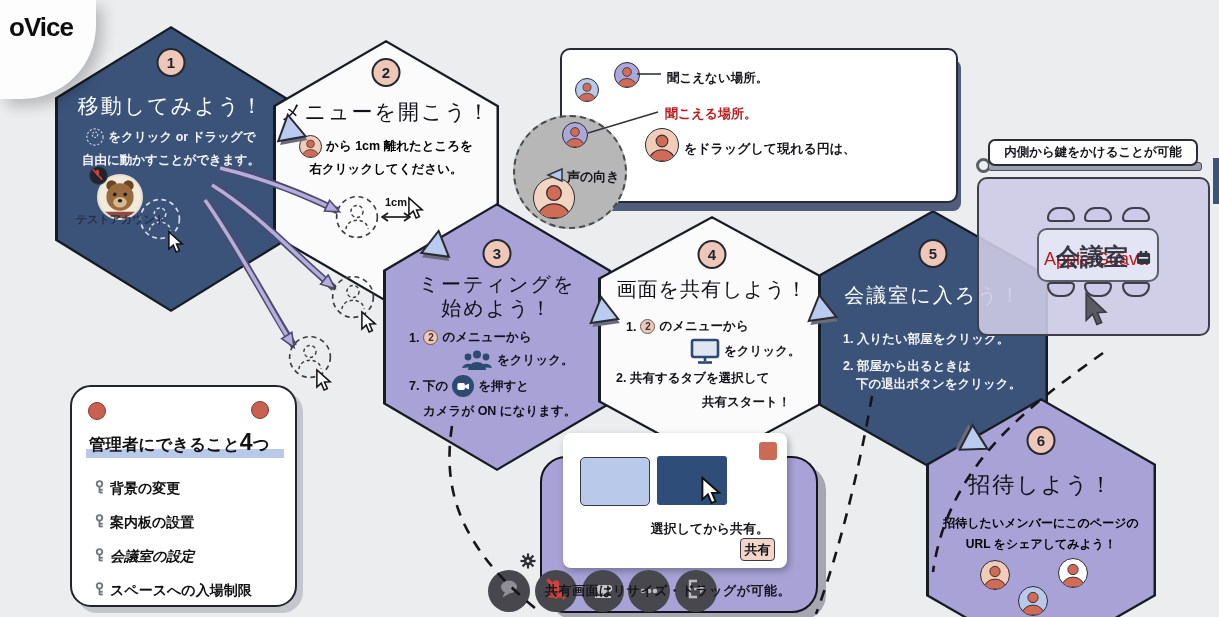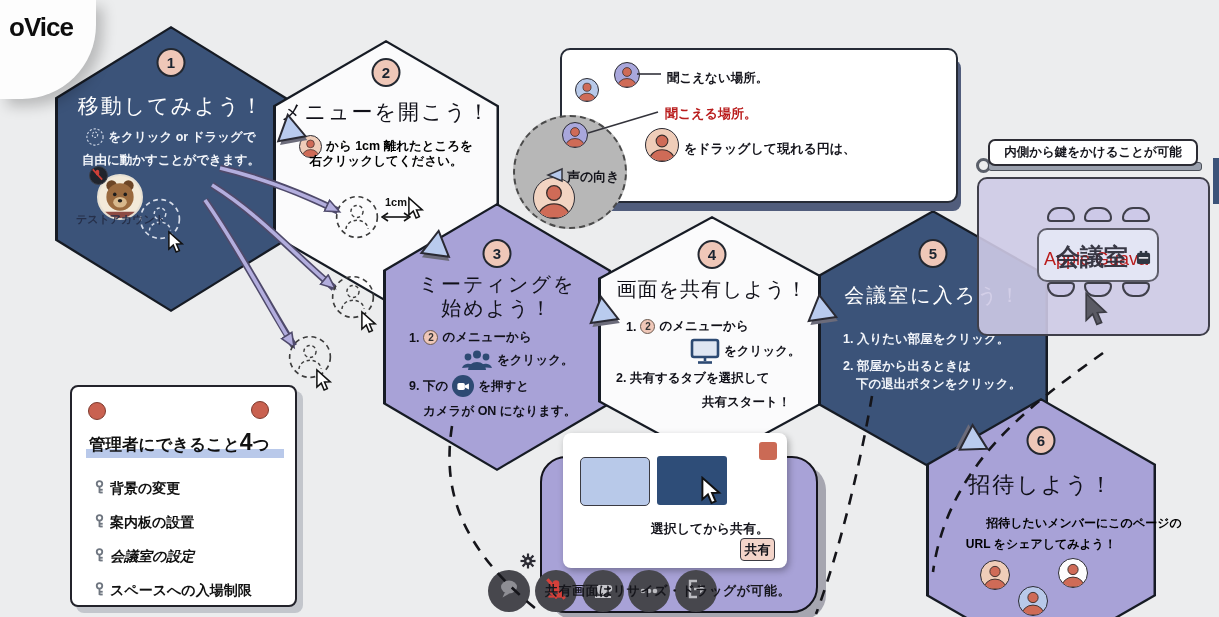--- a/index.html
+++ b/index.html
@@ -105,21 +105,21 @@
       <div class="hex-title" style="top:58px;font-size:21px;">メニューを開こう！</div>
       <div class="hl flexrow" style="top:95px;">
         <span class="av" style="width:23px;height:23px;background:#efcdb9;">
           <svg viewBox="0 0 24 24">
               <circle cx="12" cy="9" r="4.4" fill="#cf6b57" stroke="#3a2e2c" stroke-width="0.8"></circle>
               <path d="M2.5 24 a9.5 8.5 0 0 1 19 0 z" fill="#cf6b57" stroke="#3a2e2c" stroke-width="0.8"></path>
             </svg>
         </span>
         <span>から 1cm 離れたところを</span>
       </div>
-      <div class="hl" style="top:113px;">右クリックしてください。</div>
+      <div class="hl" style="top:121px;">右クリックしてください。</div>
       <span class="abs" style="left:62px;top:155px;width:44px;height:44px;">
         <svg viewBox="0 0 40 40" width="44" height="44">
             <circle cx="20" cy="20" r="18.5" fill="none" stroke="#3c3c3c" stroke-width="1.5" stroke-dasharray="4.5 3.5"></circle>
             <circle cx="20" cy="15" r="5.5" fill="none" stroke="#3c3c3c" stroke-width="1.3" stroke-dasharray="3 2.5"></circle>
             <path d="M10 31 a10 8 0 0 1 20 0" fill="none" stroke="#3c3c3c" stroke-width="1.3" stroke-dasharray="3 2.5"></path>
           </svg>
       </span>
       <div class="abs" style="left:112px;top:156px;font-size:11px;font-weight:700;color:#111;">1cm</div>
       <span class="abs" style="left:108px;top:168px;">
         <svg width="30" height="10" viewBox="0 0 30 10">
@@ -150,21 +150,21 @@
               <circle cx="25" cy="8" r="3.4" fill="#2d4a73"></circle>
               <circle cx="16" cy="5.5" r="4" fill="#2d4a73"></circle>
             <path d="M1 19 a6.5 6 0 0 1 12 -1 z" fill="#2d4a73"></path>
               <path d="M19 18 a6.5 6 0 0 1 12 1 z" fill="#2d4a73"></path>
               <path d="M7 21 a9 8 0 0 1 18 0 z" fill="#2d4a73"></path>
           </svg>
         </span>
         <span>をクリック。</span>
       </div>
       <div class="step flexrow" style="left:26px;top:172px;">
-        <span>9. 下の</span>
+        <span>7. 下の</span>
         <span style="display:inline-flex;width:22px;height:22px;border-radius:50%;background:#2d4a73;align-items:center;justify-content:center;">
           <svg viewBox="0 0 22 22" width="15" height="15">
               <rect x="2" y="6" width="11" height="10" rx="2.5" fill="#fff"></rect>
               <path d="M13 9.5 L19 6.5 v9 L13 12.5 Z" fill="#fff"></path>
             </svg>
         </span>
         <span>を押すと</span>
       </div>
       <div class="step" style="left:40px;top:200px;">カメラが ON になります。</div>
     </div>
@@ -207,21 +207,21 @@
       <div class="step" style="left:38px;top:166px;">下の退出ボタンをクリック。</div>
     </div>
   </div>
 
   <div class="hex purple" style="left:926px;top:398px;width:230px;height:264px;">
     <div class="hborder"></div>
       <div class="hfill"></div>
     <div class="content">
       <div class="numbadge" style="top:28px;">6</div>
       <div class="hex-title" style="top:72px;font-size:22px;">招待しよう！</div>
-      <div class="hl" style="top:117px;font-size:12px;padding-left:43px;">招待したいメンバーにこのページの</div>
+      <div class="hl" style="top:117px;font-size:12px;">招待したいメンバーにこのページの</div>
       <div class="hl" style="top:138px;font-size:12px;">URL をシェアしてみよう！</div>
       <span class="av" style="position:absolute;left:54px;top:162px;width:30px;height:30px;background:#efcdb9;">
         <svg viewBox="0 0 24 24">
             <circle cx="12" cy="9" r="4.4" fill="#cf6b57" stroke="#3a2e2c" stroke-width="0.8"></circle>
             <path d="M2.5 24 a9.5 8.5 0 0 1 19 0 z" fill="#cf6b57" stroke="#3a2e2c" stroke-width="0.8"></path>
           </svg>
       </span>
       <span class="av" style="position:absolute;left:92px;top:188px;width:30px;height:30px;background:#b8c9e9;">
         <svg viewBox="0 0 24 24">
             <circle cx="12" cy="9" r="4.4" fill="#cf6b57" stroke="#3a2e2c" stroke-width="0.8"></circle>
@@ -365,21 +365,21 @@
         </svg>
     </span>
   </div>
 
   <span style="position:absolute;left:976px;top:158px;width:15px;height:15px;border:3px solid #5a5f69;border-radius:50%;z-index:6;box-sizing:border-box;background:#ecedee;"></span>
   <div class="abs" style="left:988px;top:162px;width:214px;height:9px;background:#9aa0ad;border:1.5px solid #4a4f58;border-radius:3px;z-index:6;box-sizing:border-box;"></div>
   <div class="abs" style="left:1180px;top:155px;width:8px;height:9px;background:#9aa0ad;border:1.5px solid #4a4f58;border-radius:2px;z-index:6;box-sizing:border-box;"></div>
   <div class="abs card nowrap" style="left:988px;top:139px;width:210px;height:27px;background:#fff;border:2px solid #2c2c34;border-radius:7px;
               display:flex;align-items:center;justify-content:center;font-size:12.5px;font-weight:700;color:#15151c;z-index:6;">内側から鍵をかけることが可能</div>
 
-  <div class="abs card" style="left:70px;top:385px;width:227px;height:222px;background:#fff;border:2px solid #23232b;border-radius:8px;
+  <div class="abs card" style="left:70px;top:385px;width:227px;height:222px;background:#fff;border:2px solid #23232b;border-radius:21px;
               box-shadow:6px 6px 0 #c3c6cc;z-index:4;">
     <span class="abs" style="left:16px;top:15px;width:18px;height:18px;border-radius:50%;background:#c96150;border:1.5px solid #7d3a2e;box-sizing:border-box;"></span>
     <span class="abs" style="left:179px;top:14px;width:18px;height:18px;border-radius:50%;background:#c96150;border:1.5px solid #7d3a2e;box-sizing:border-box;"></span>
     <div class="abs" style="left:14px;top:62px;width:198px;height:9px;background:#b9c9ea;"></div>
     <div class="abs nowrap" style="left:17px;top:42px;font-weight:700;color:#111;">
       <span style="font-size:16.5px;">管理者にできること</span><span style="font-size:23px;">4</span><span style="font-size:16.5px;">つ</span>
     </div>
     <div class="abs flexrow" style="left:22px;top:92px;gap:5px;">
       <span><svg width="11" height="16" viewBox="0 0 12 16">
             <circle cx="6" cy="4.5" r="3" fill="none" stroke="#6f7680" stroke-width="2"></circle>

